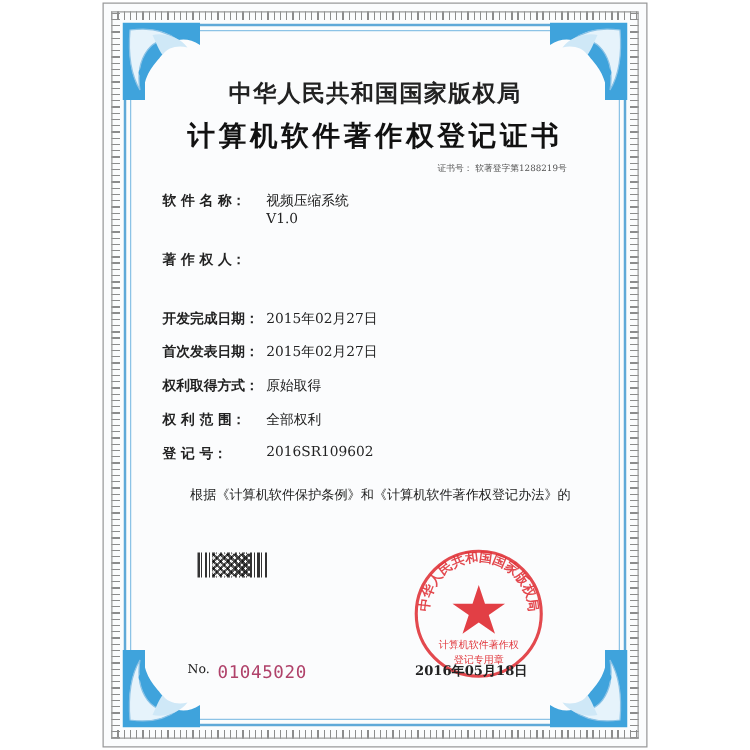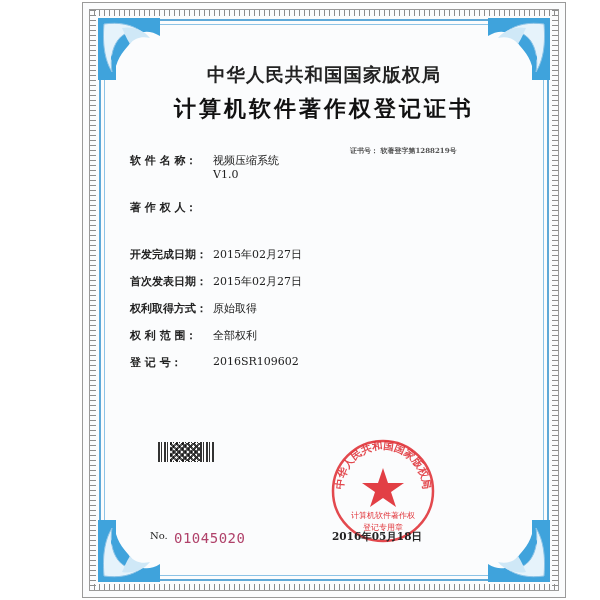--- a/index.html
+++ b/index.html
@@ -1,19 +1,19 @@
 <!DOCTYPE html>
 <html><head>
 <meta charset="utf-8">
 <style>
   html, body { margin:0; padding:0; background:#ffffff; }
   body { width:600px; height:600px; position:relative; overflow:hidden;
          font-family: "DejaVu Serif", "Liberation Serif", serif; color:#1a1a1a; }
 
-  .cert { position:absolute; left:82px; top:2px; width:484px; height:596px;
+  .cert { position:absolute; left:82px; top:2px; width:436px; height:596px;
           background:#fbfcfd; box-sizing:border-box; }
 
   
   .key-border { position:absolute; inset:0; box-sizing:border-box;
     border:7px solid transparent;
     background:
       repeating-linear-gradient(90deg, #8c8c8c 0 1px, transparent 1px 5px) top/100% 7px no-repeat,
       repeating-linear-gradient(90deg, #8c8c8c 0 1px, transparent 1px 5px) bottom/100% 7px no-repeat,
       repeating-linear-gradient(0deg, #8c8c8c 0 1px, transparent 1px 5px) left/7px 100% no-repeat,
       repeating-linear-gradient(0deg, #8c8c8c 0 1px, transparent 1px 5px) right/7px 100% no-repeat;
@@ -33,21 +33,21 @@
   .c-tr { right:16px; top:16px; transform:scaleX(-1); }
   .c-bl { left:16px; bottom:16px; transform:scaleY(-1); }
   .c-br { right:16px; bottom:16px; transform:scale(-1,-1); }
 
   .abs { position:absolute; white-space:nowrap; }
 
   .issuer { left:0; right:0; top:60px; text-align:center; font-family:"DejaVu Sans","Liberation Sans",sans-serif;
             font-size:18.5px; letter-spacing:1px; color:#222; font-weight:bold; }
   .title { left:0; right:0; top:92px; text-align:center; font-size:22px; font-weight:bold; letter-spacing:3px; color:#111; }
 
-  .certno { left:268px; top:144px; font-size:7px; color:#555;font-weight:bold; }
+  .certno { left:268px; top:128px; font-size:7px; color:#555; }
 
   .lbl { font-size:11px; color:#222; font-weight:bold; }
   .val { font-size:11px; color:#222; }
 
   .body-text { font-size:10.5px; color:#222; }
 
   .barcode { left:76px; top:440px; width:56px; height:20px;
     background:
       repeating-linear-gradient(90deg,#333 0 2px, #fff 2px 3px, #333 3px 4px, #fff 4px 6px);
   }
@@ -125,20 +125,21 @@
 
   <div class="abs lbl" style="left:48px; top:299px;">权利取得方式：</div>
   <div class="abs val" style="left:131px; top:299px;">原始取得</div>
 
   <div class="abs lbl" style="left:48px; top:326px;">权 利 范 围：</div>
   <div class="abs val" style="left:131px; top:326px;">全部权利</div>
 
   <div class="abs lbl" style="left:48px; top:353px;">登    记    号：</div>
   <div class="abs val" style="left:131px; top:353px;">2016SR109602</div>
 
+  <div class="abs body-text" style="left:70px; top:387px;">根据《计算机软件保护条例》和《计算机软件著作权登记办法》的</div>
 
   <div class="abs barcode">
       <div class="mid"></div>
     </div>
 
   <div class="stamp">
     <svg viewBox="0 0 106 106">
       <defs>
         <path id="ring" d="M14 60 A40 40 0 1 1 92 60"></path>
       </defs>

